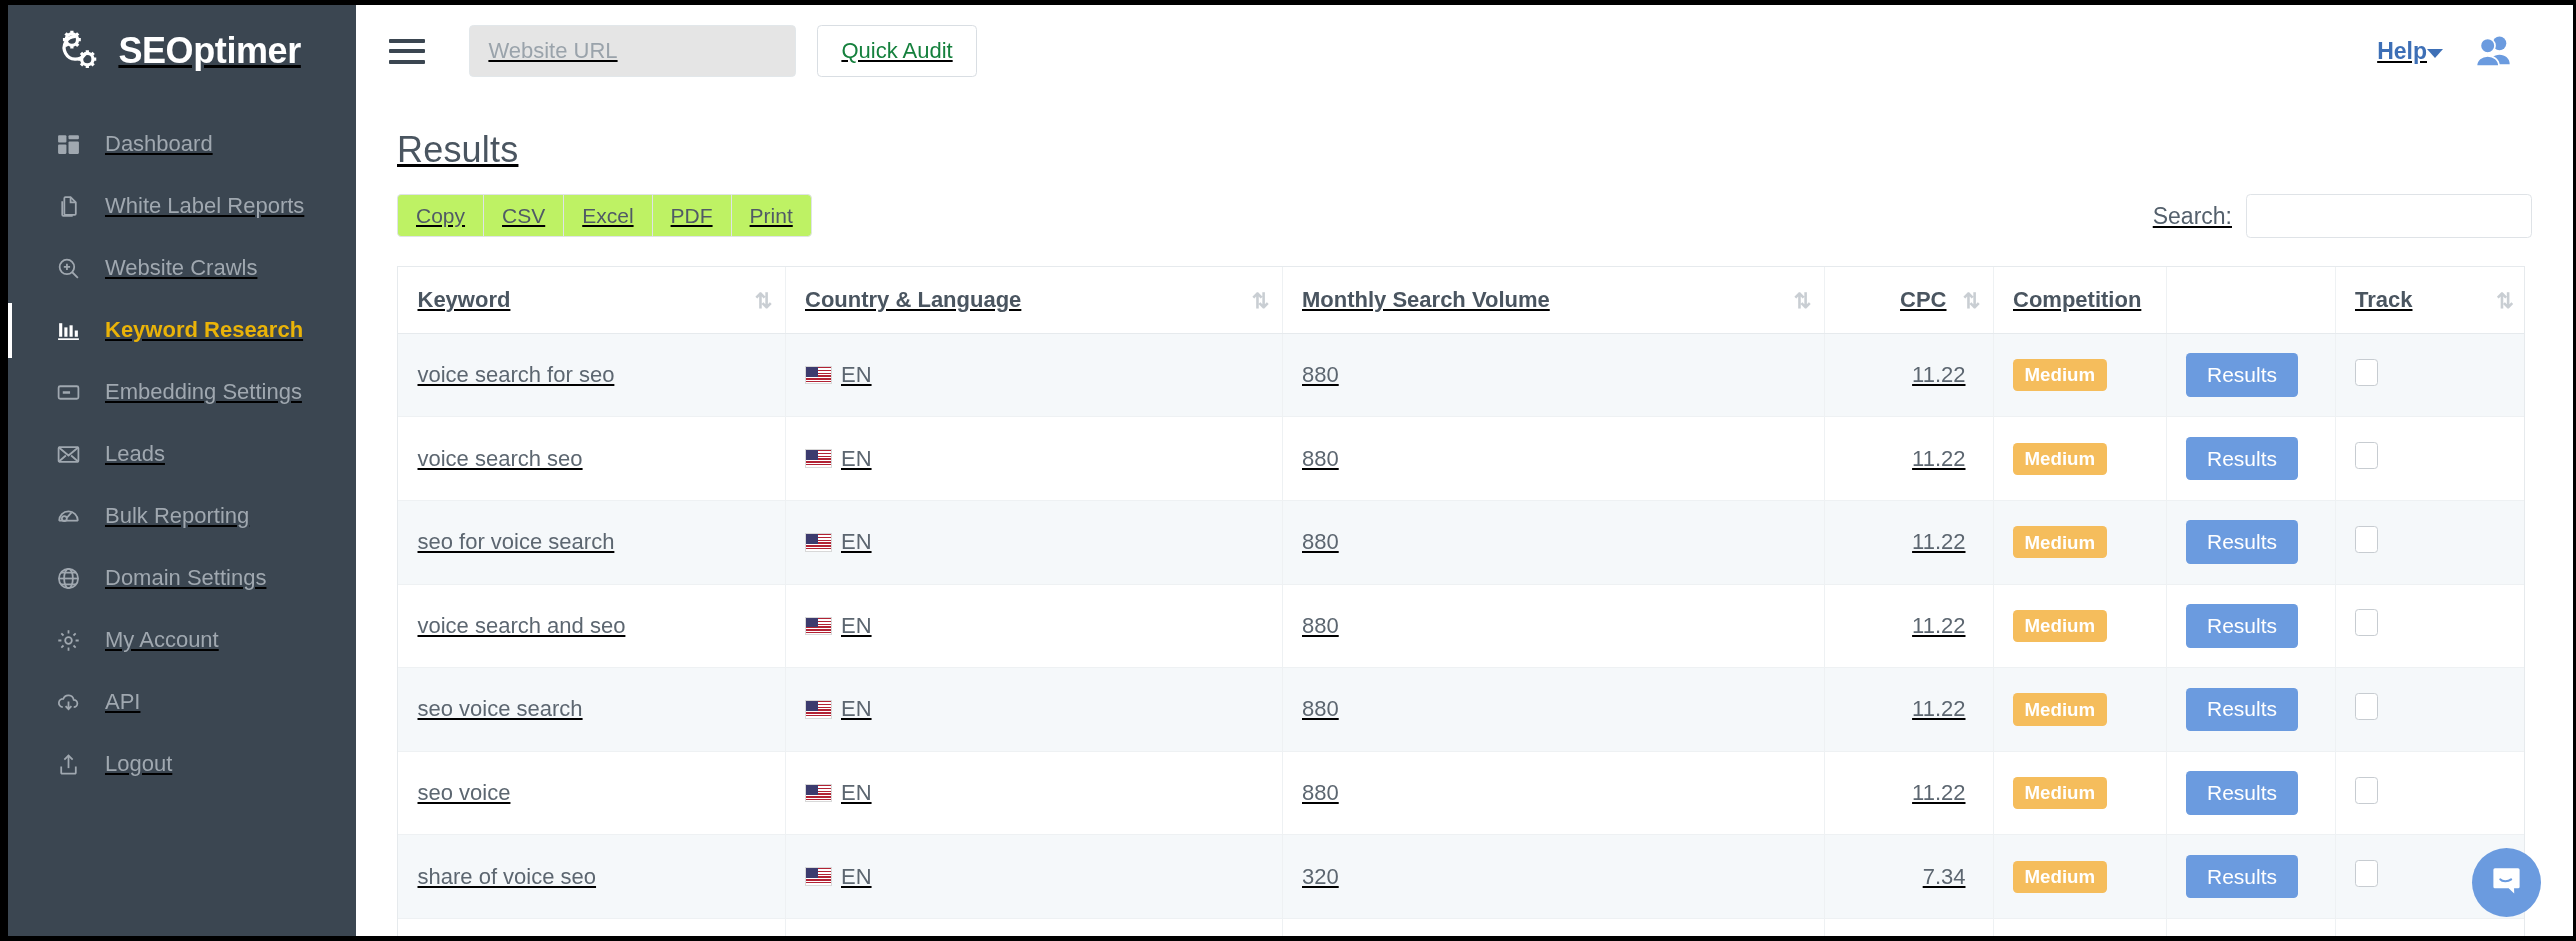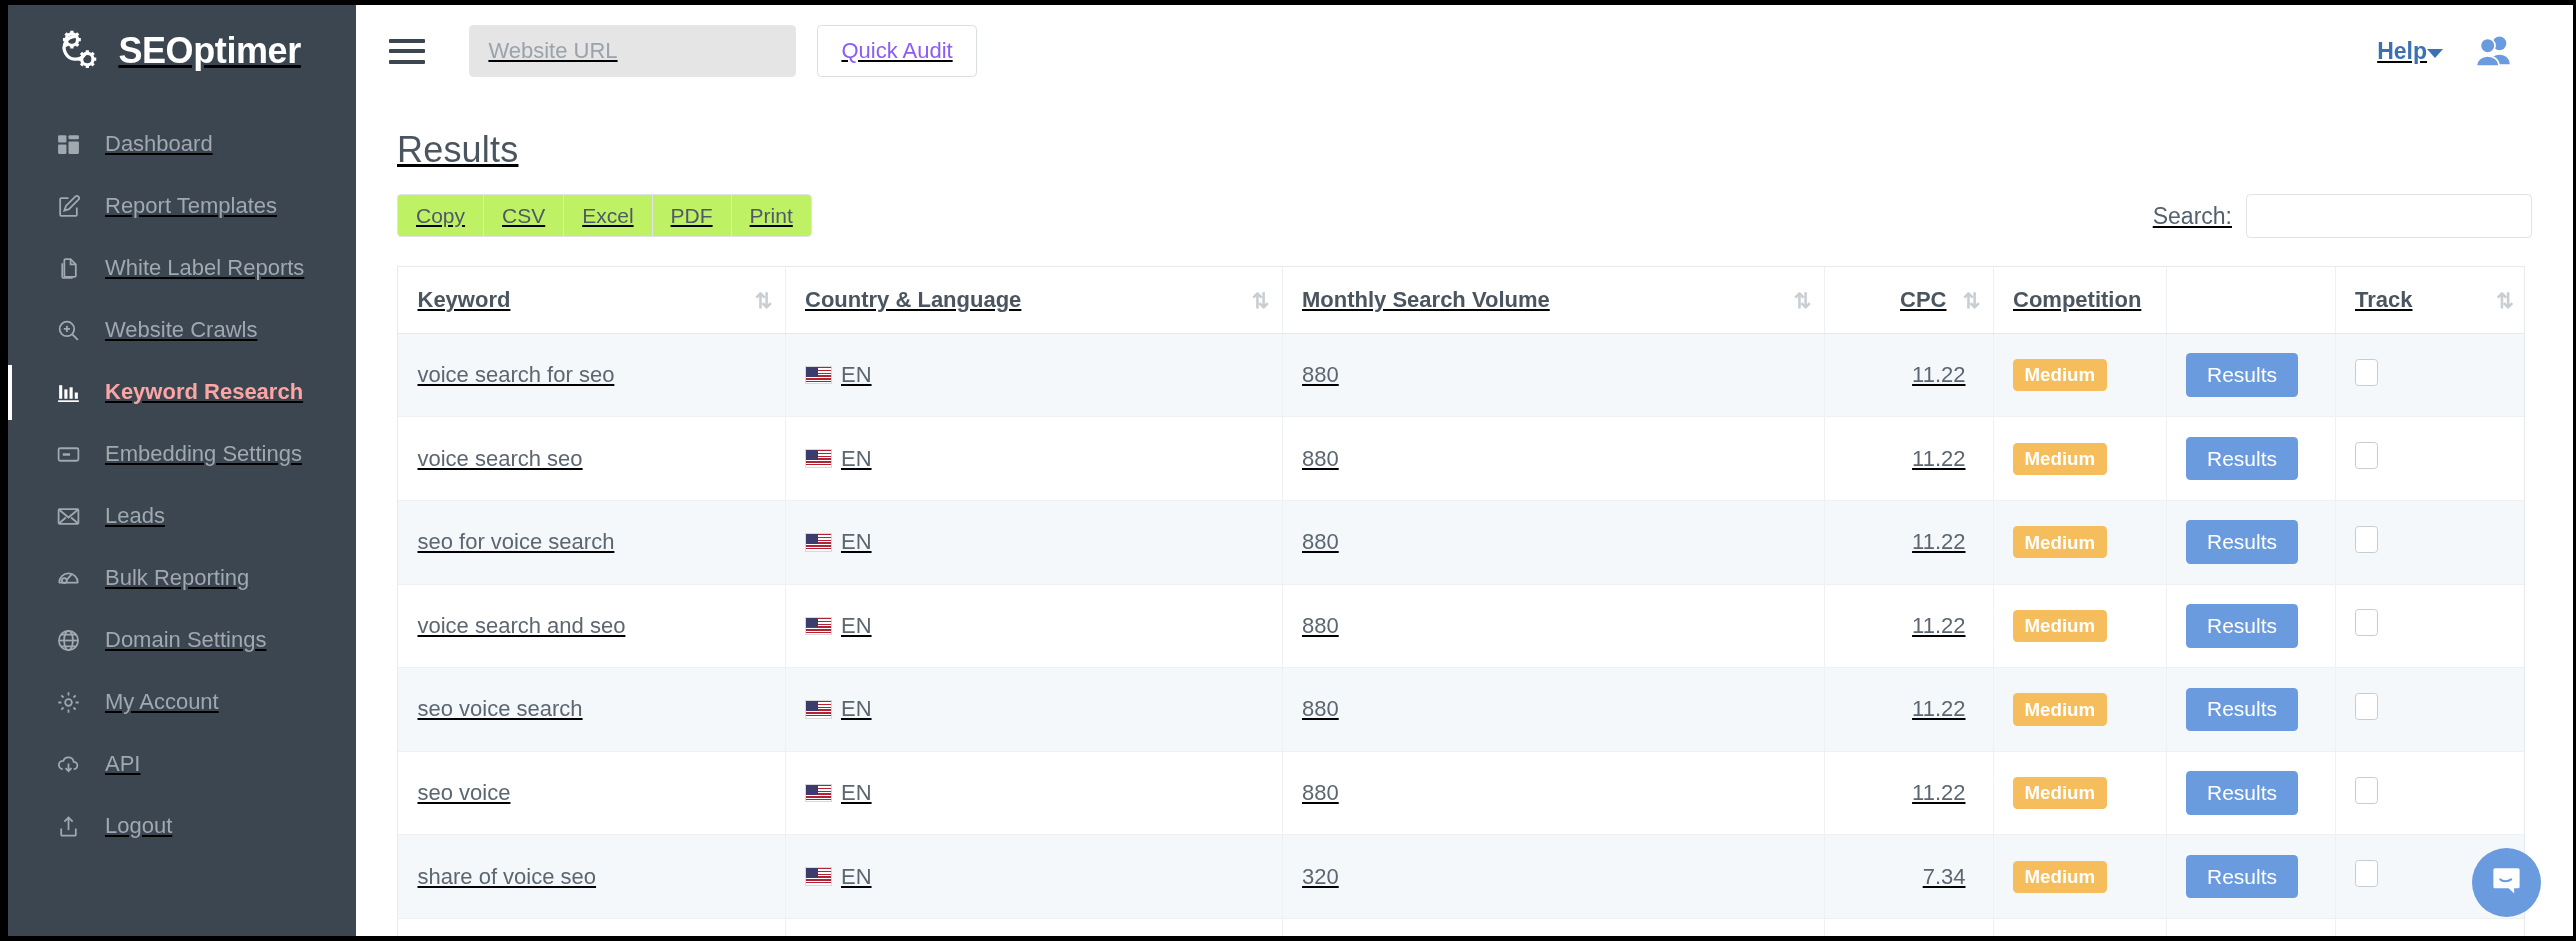--- a/index.html
+++ b/index.html
@@ -65,21 +65,21 @@
   }
   .nav-item .ico {
     width: 28px;
     height: 28px;
     display: flex;
     align-items: center;
     justify-content: center;
     flex: 0 0 28px;
   }
   .nav-item .ico svg { display: block; }
-  .nav-item.active { color: #fca5a5; font-weight: 700; }
+  .nav-item.active { color: #eab308; font-weight: 700; }
   .nav-item.active::before {
     content: "";
     position: absolute;
     left: 0; top: 3.6px;
     width: 4.4px;
     height: 55px;
     background: #ffffff;
   }
 
   
@@ -135,21 +135,21 @@
   .url-input::placeholder { color: #9aa3ab; }
 
   .quick-audit {
     margin-left: 21px;
     height: 52px;
     padding: 0 23px;
     background: #ffffff;
     border: 0.9px solid #d9dee3;
     border-radius: 4.4px;
     font-size: 22px;
-    color: #8b5cf6;
+    color: #15803d;
     font-family: "Liberation Sans", sans-serif;
     cursor: pointer;
   }
 
   .topbar-right {
     margin-left: auto;
     display: flex;
     align-items: center;
     gap: 30px;
     padding-right: 27px;
@@ -401,29 +401,20 @@
           <svg width="25" height="25" viewBox="0 0 24 24" fill="#a0a8b0">
             <rect x="2" y="3" width="8" height="7" rx="1"></rect>
               <rect x="12" y="3" width="10" height="4" rx="1"></rect>
             <rect x="2" y="12" width="8" height="9" rx="1"></rect>
               <rect x="12" y="9" width="10" height="12" rx="1"></rect>
           </svg>
         </span>
         <span>Dashboard</span>
       </div>
 
-      <div class="nav-item">
-        <span class="ico">
-          <svg width="25" height="25" viewBox="0 0 24 24" fill="none" stroke="#a0a8b0" stroke-width="1.7">
-            <path d="M20 13v7a1 1 0 0 1-1 1H5a1 1 0 0 1-1-1V5a1 1 0 0 1 1-1h7"></path>
-            <path d="M18.5 2.5a2.1 2.1 0 0 1 3 3L12.5 14.5 8 16l1.5-4.5z"></path>
-          </svg>
-        </span>
-        <span>Report Templates</span>
-      </div>
 
       <div class="nav-item">
         <span class="ico">
           <svg width="25" height="25" viewBox="0 0 24 24" fill="none" stroke="#a0a8b0" stroke-width="1.7">
             <path d="M9 3h5l5 5v11a1 1 0 0 1-1 1h-9a1 1 0 0 1-1-1V4a1 1 0 0 1 1-1z"></path>
             <path d="M14 3v5h5"></path>
               <path d="M6 7v13a1 1 0 0 0 1 1h9"></path>
           </svg>
         </span>
         <span>White Label Reports</span>

